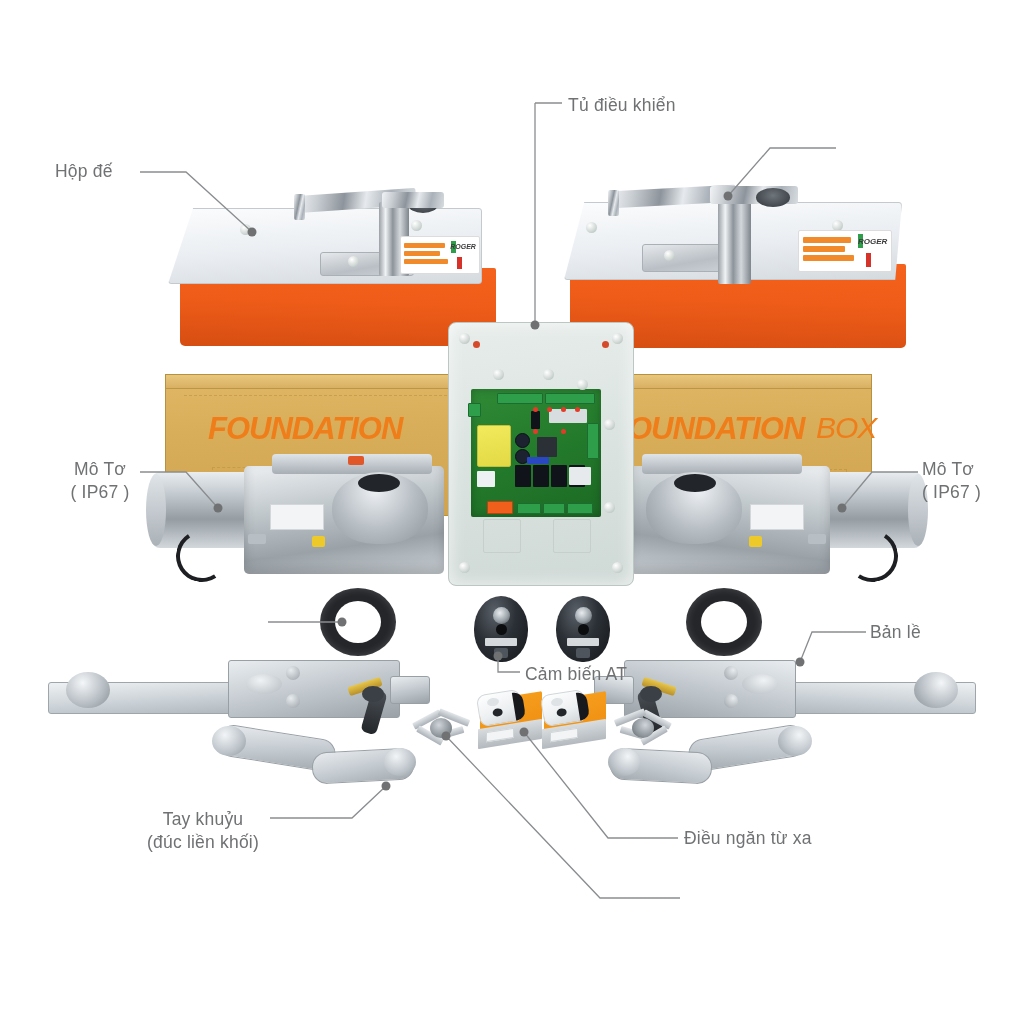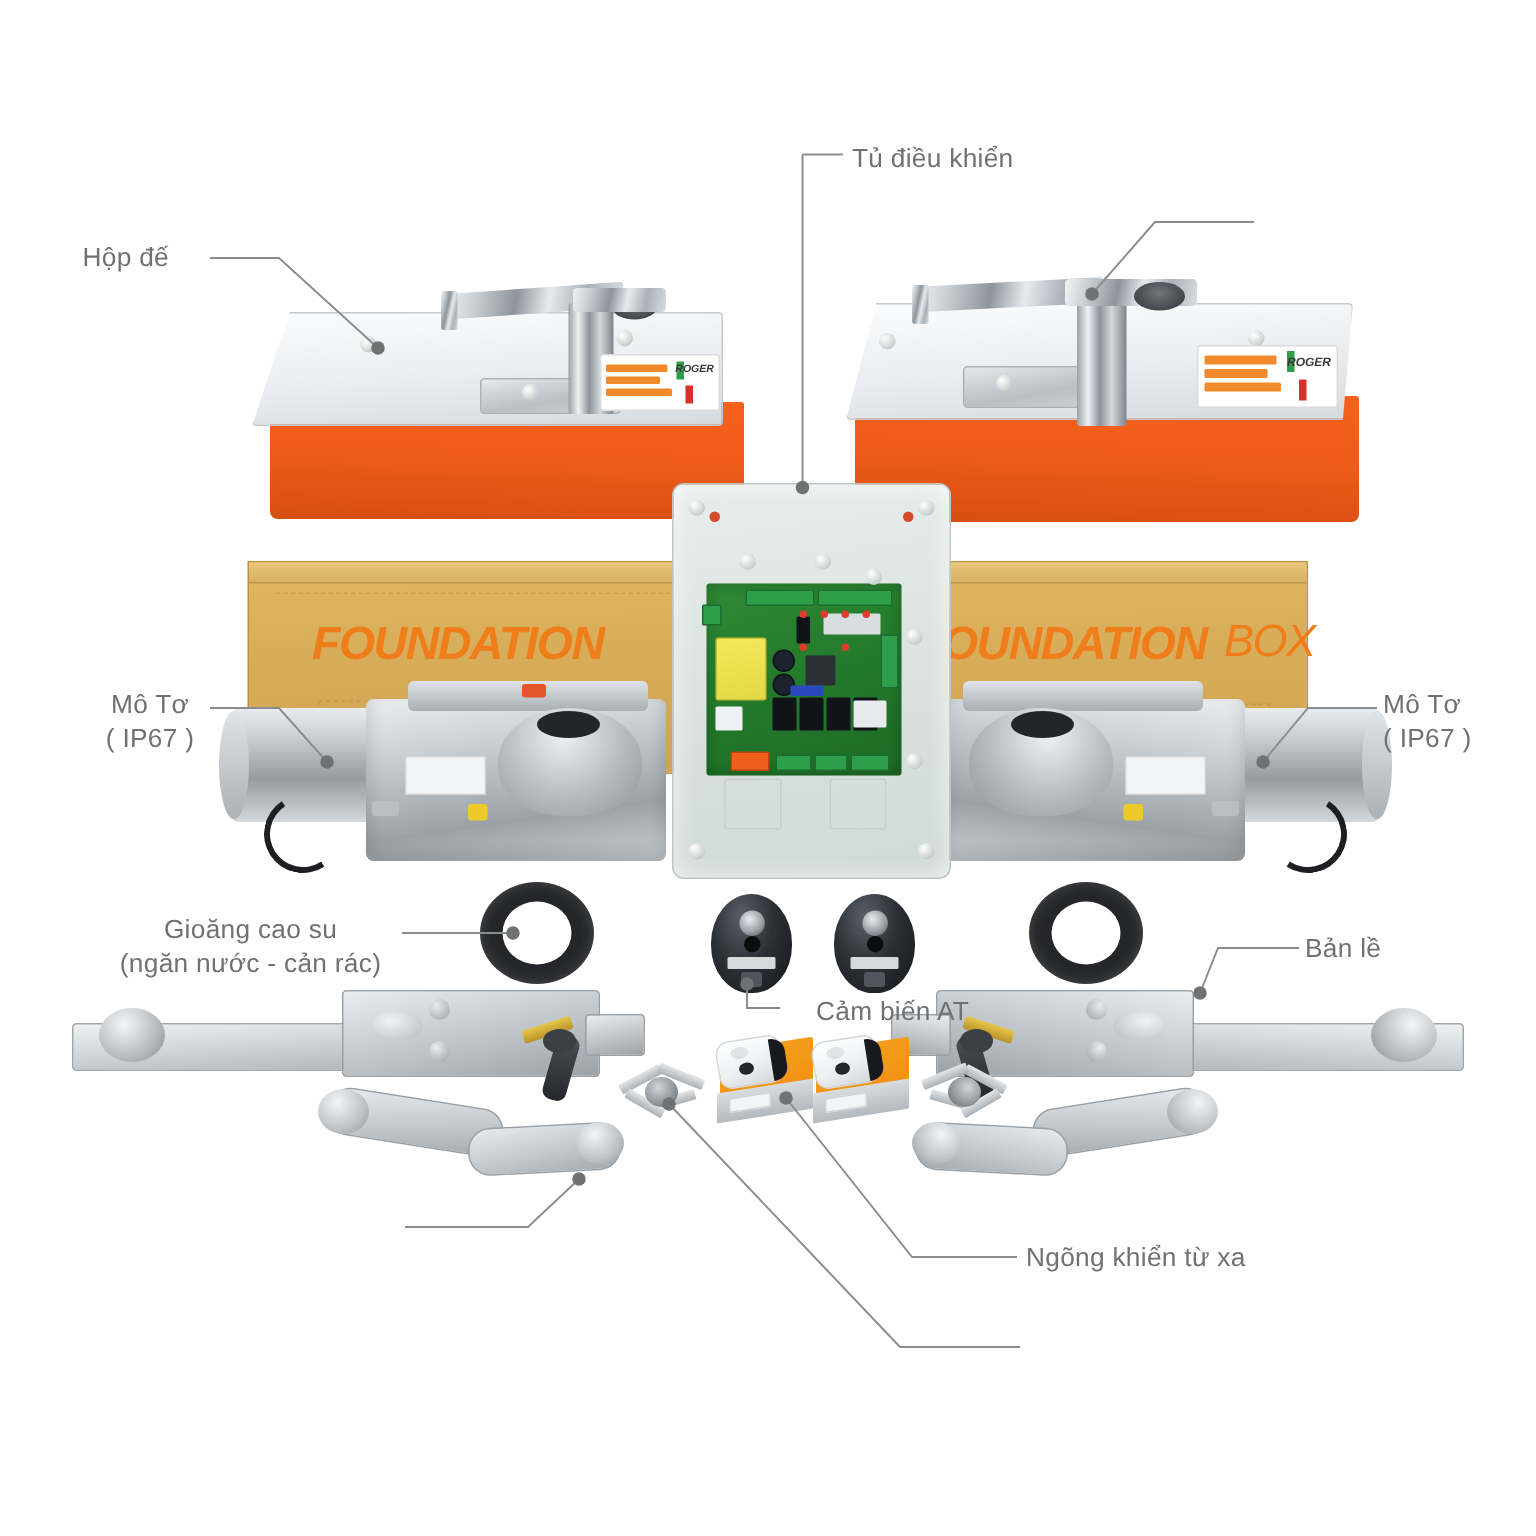--- a/index.html
+++ b/index.html
@@ -428,19 +428,19 @@
       <circle cx="446" cy="736" r="4.5"></circle>
     </g>
   </svg>
 
   <div class="label" style="left:55px;top:160px;">Hộp đế</div>
   <div class="label" style="left:568px;top:94px;">Tủ điều khiển</div>
   <div class="label rt" style="left:68px;top:458px;width:64px;text-align:center;">Mô Tơ
 ( IP67 )</div>
   <div class="label" style="left:922px;top:458px;">Mô Tơ
 ( IP67 )</div>
-  <div class="label ctr" style="left:72px;top:608px;width:190px;">Gioăng cao su
-(ngăn nước - cản rác)</div>
   <div class="label" style="left:870px;top:621px;">Bản lề</div>
-  <div class="label" style="left:544px;top:663px;">Cảm biến AT</div>
-  <div class="label" style="left:684px;top:827px;">Ngõng khiển từ xa</div>
+  <div class="label" style="left:525px;top:663px;">Cảm biến AT</div>
+  <div class="label ctr" style="left:140px;top:808px;width:126px;">Tay khuỷu
+(đúc liền khối)</div>
+  <div class="label" style="left:684px;top:827px;">Điều ngăn từ xa</div>
 
 </div>
 
 </body></html>

